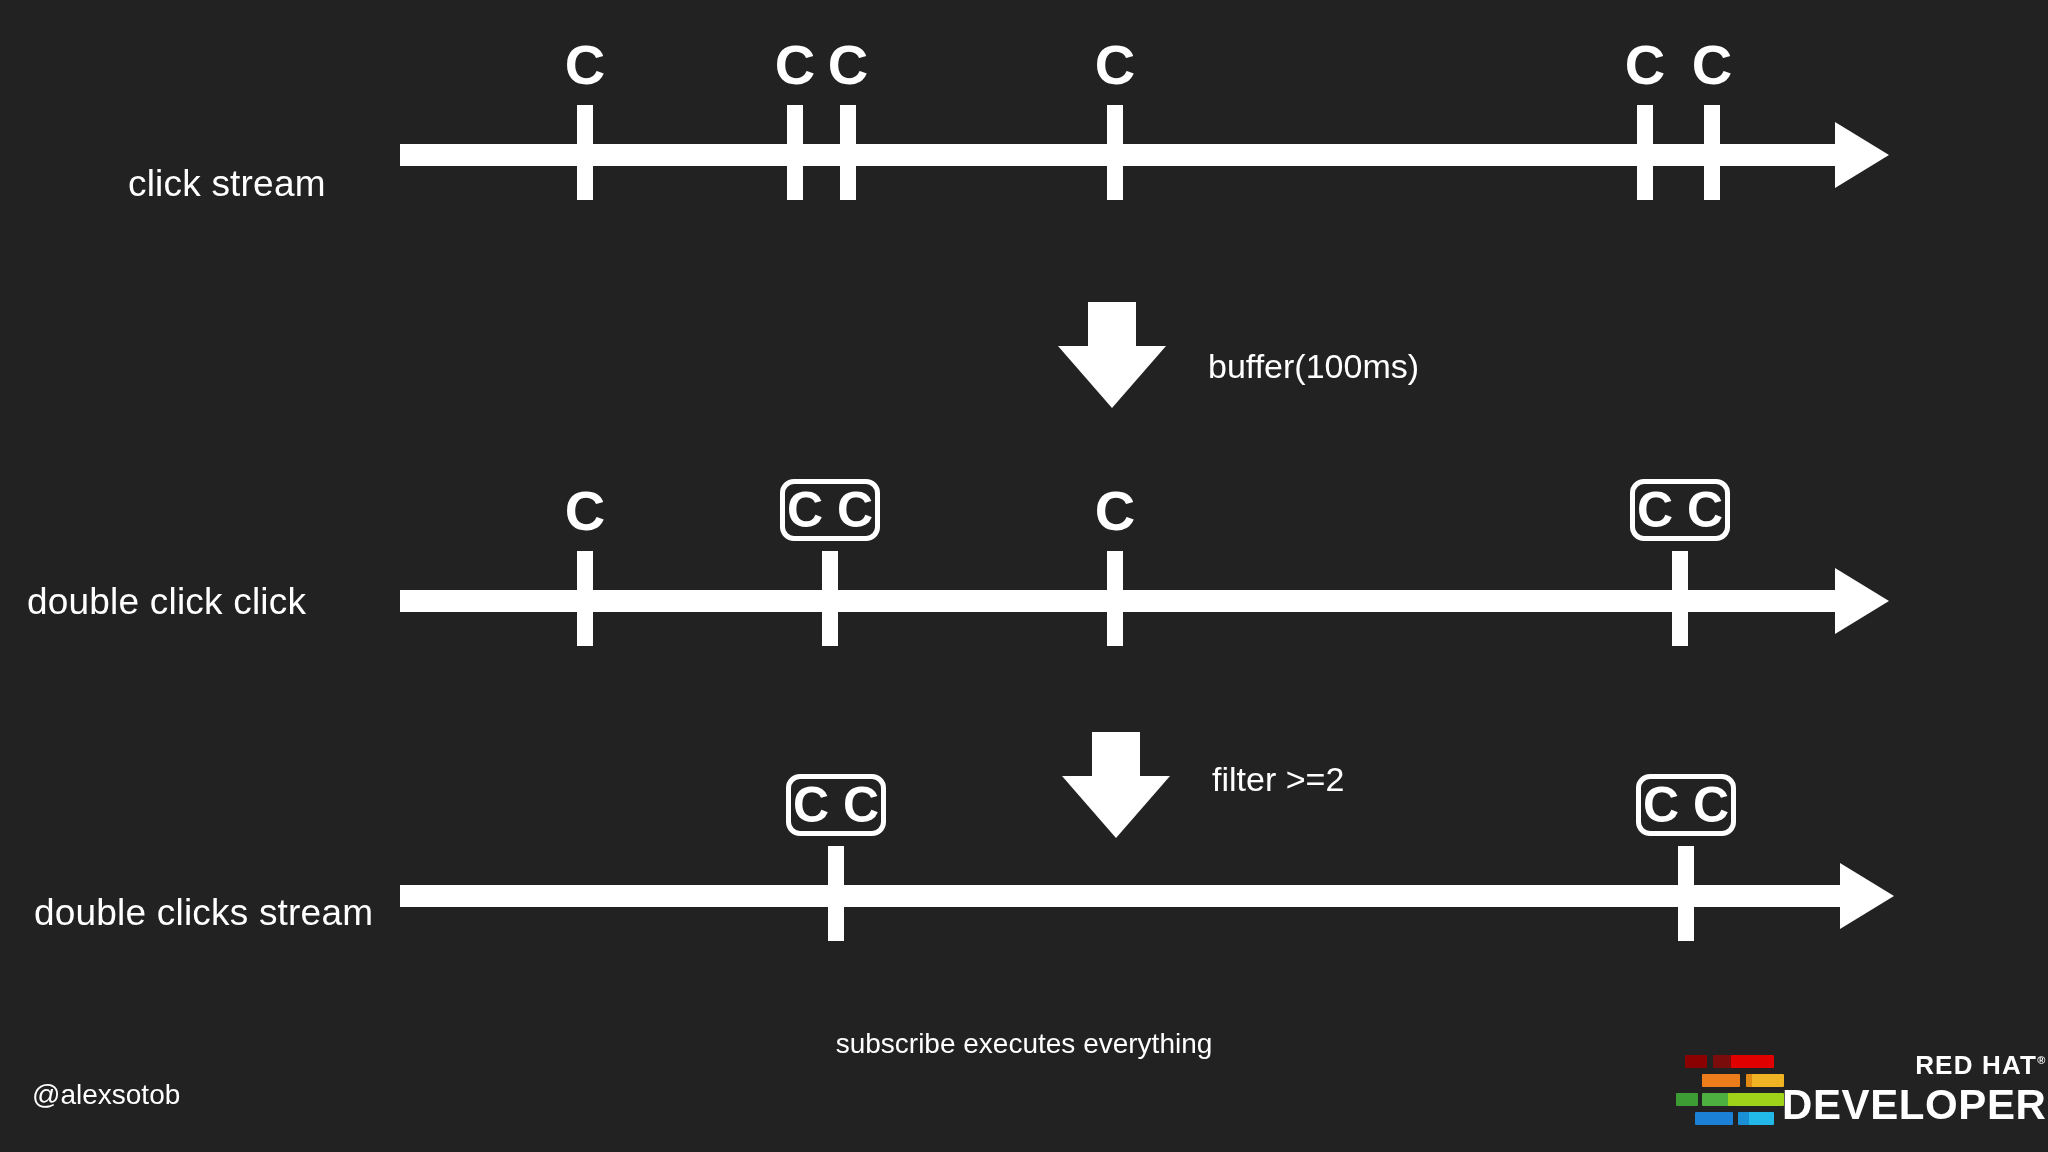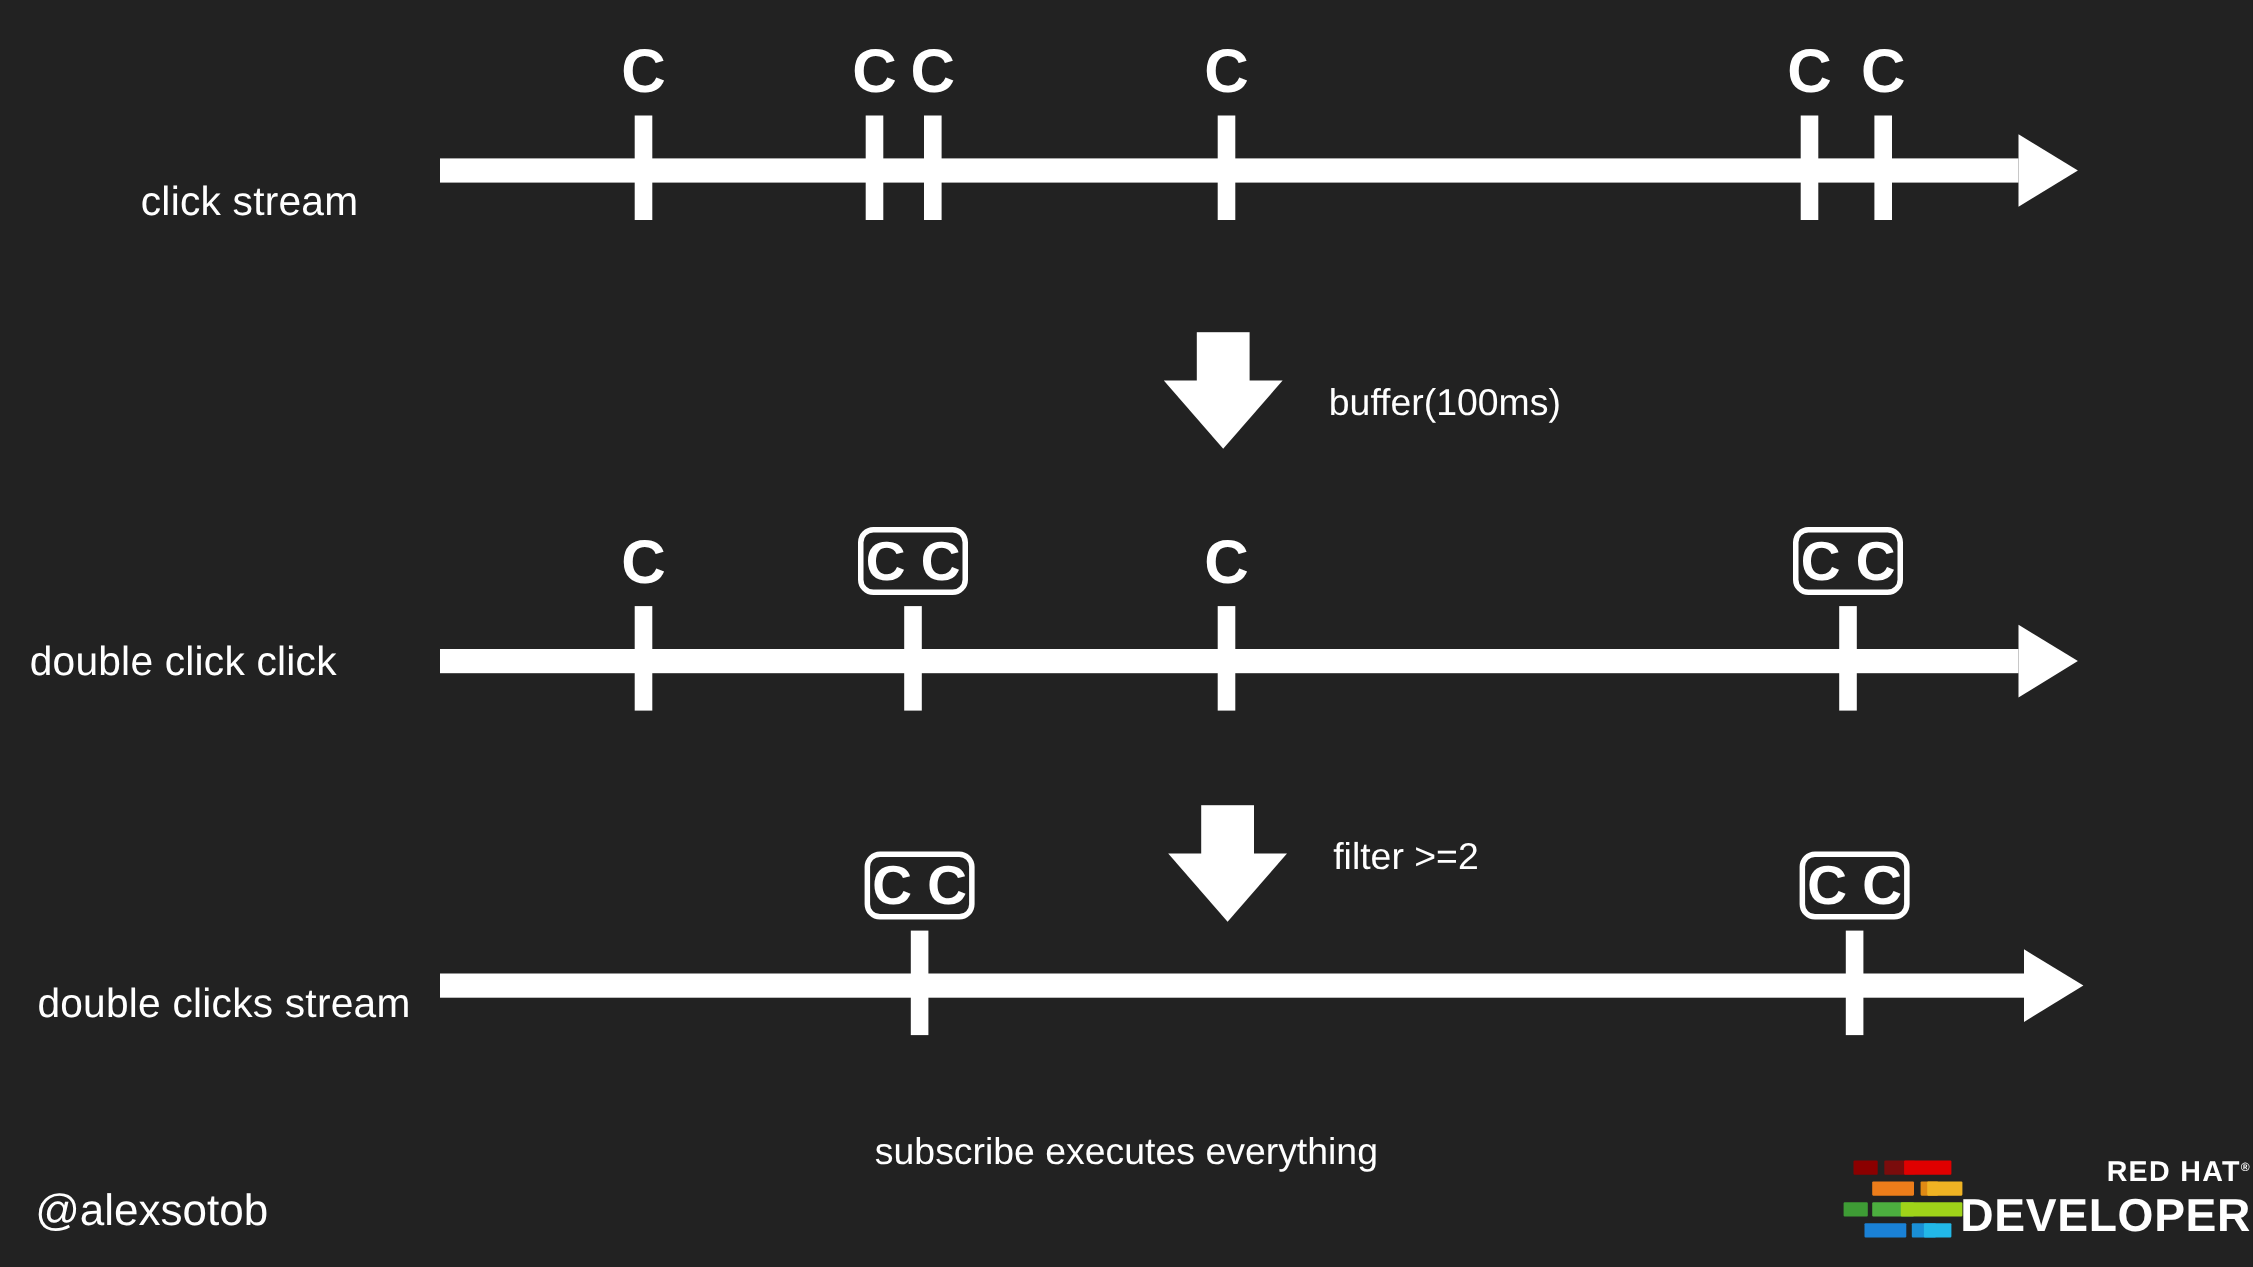--- a/index.html
+++ b/index.html
@@ -117,29 +117,29 @@
     font-weight: 400;
     white-space: nowrap;
     transform: translateY(-50%);
     line-height: 1;
   }
 
   
   .footer-note {
     position: absolute;
     color: #ffffff;
-    font-size: 34px;
+    font-size: 28px;
     white-space: nowrap;
     transform: translateX(-50%);
     line-height: 1;
   }
   .handle {
     position: absolute;
     color: #ffffff;
-    font-size: 40px;
+    font-size: 28px;
     white-space: nowrap;
     line-height: 1;
   }
 
   
   .rh-logo {
     position: absolute;
     display: flex;
     align-items: center;
     gap: 18px;

